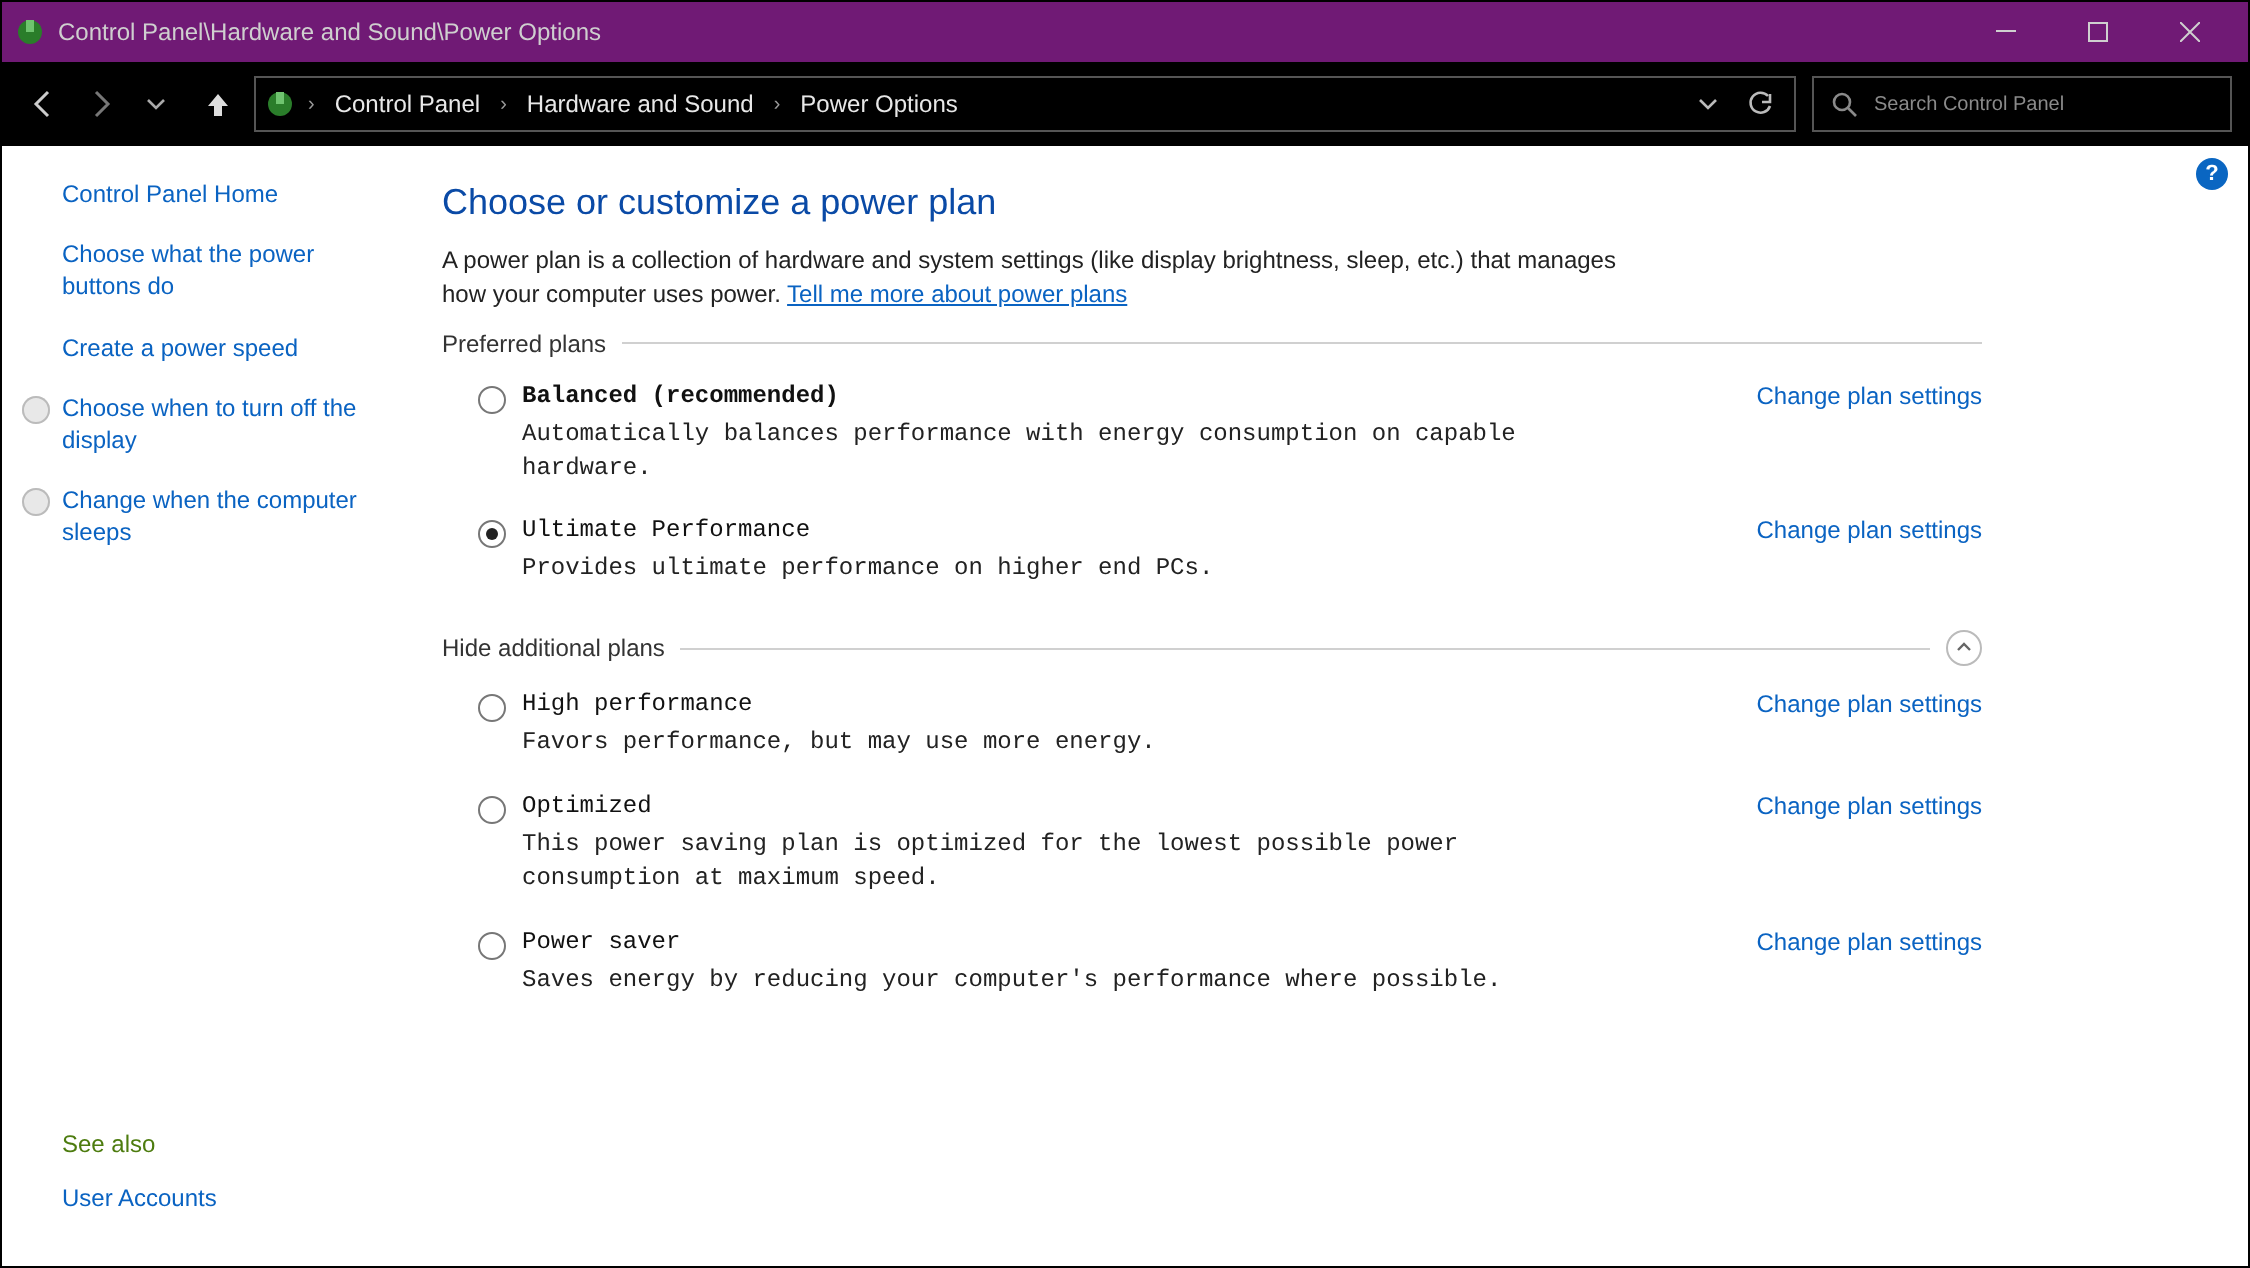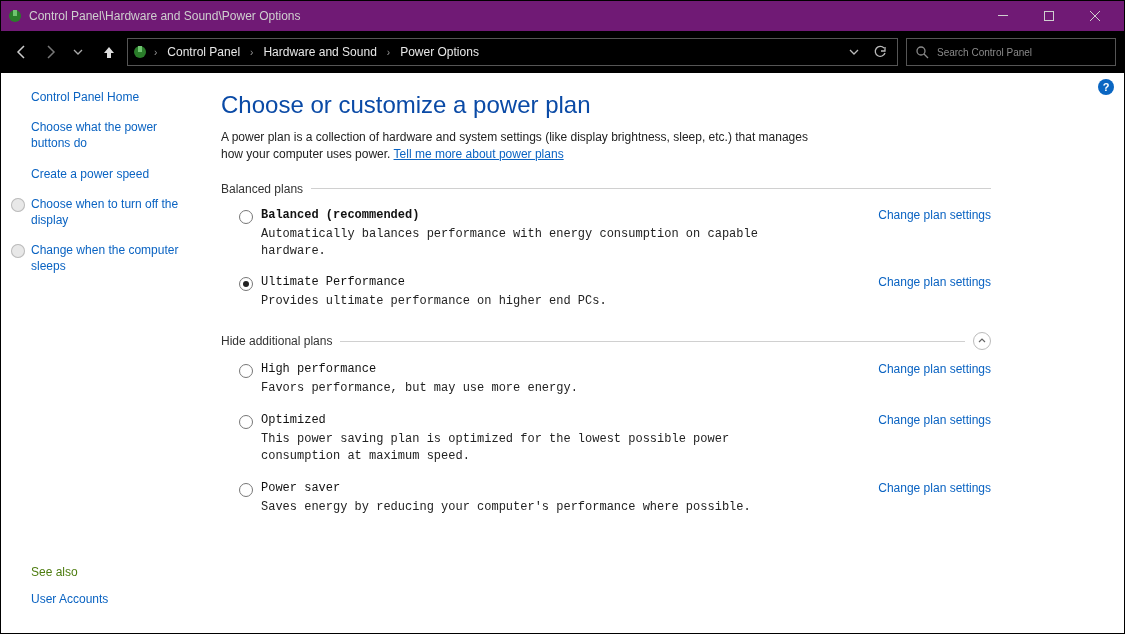--- a/index.html
+++ b/index.html
@@ -30,22 +30,22 @@
   .content { display: flex; height: calc(100% - 72px); background:#fff; position:relative;}
   .help-badge { position:absolute; top:6px; right:10px; width:16px; height:16px; border-radius:50%; background:#0a66c2; color:#fff; font-size:11px; font-weight:bold; display:flex; align-items:center; justify-content:center;}
   .sidebar { width: 210px; padding: 16px 12px 12px 30px; display:flex; flex-direction:column; }
   .sidebar a { color: #0a63c2; text-decoration: none; display: block; margin-bottom: 14px; line-height: 1.35; position:relative;}
   .sidebar a.withicon::before { content:""; position:absolute; left:-20px; top:2px; width:14px; height:14px; border-radius:50%; background:#e8e8e8; box-shadow: inset 0 0 0 1px #bbb;}
   .sidebar .spacer { flex:1; }
   .sidebar .seealso-hd { color:#4d7c0f; margin-bottom:12px;}
   
   
   .main { flex: 1; padding: 18px 40px 20px 10px; max-width: 820px;}
-  h1 { color: #0a4aa6; font-weight: 400; font-size: 24px; margin-bottom: 10px; }
-  .desc { color: #222; line-height: 1.45; margin-bottom: 18px; max-width: 590px;}
+  h1 { color: #0a4aa6; font-weight: 400; font-size: 18px; margin-bottom: 10px; }
+  .desc { color: #222; line-height: 1.45; margin-bottom: 8px; max-width: 590px;}
   .desc a { color: #0a63c2; text-decoration: underline; }
 
   .section-hd { display:flex; align-items:center; color:#333; margin: 8px 0 10px 0; }
   .section-hd .label { padding-right:8px; white-space:nowrap;}
   .section-hd .rule { flex:1; height:1px; background:#d0d0d0;}
   .section-hd .expander { width:18px; height:18px; border:1px solid #bbb; border-radius:50%; display:flex; align-items:center; justify-content:center; margin-left:8px; color:#666; font-size:9px;}
 
   .plan { display:flex; padding: 2px 0 14px 18px; }
   .plan .radio { width:14px; height:14px; border:1px solid #777; border-radius:50%; margin-top:2px; margin-right:8px; position:relative; flex-shrink:0;}
   .plan .radio.sel::after { content:""; position:absolute; inset:3px; border-radius:50%; background:#222;}
@@ -164,21 +164,21 @@
     <a href="#">User Accounts</a>
   </div>
 
   <div class="main">
     <h1>Choose or customize a power plan</h1>
     <p class="desc">
       <span>A power plan is a collection of hardware and system settings (like display brightness, sleep, etc.) that manages how your computer uses power. </span><a href="#">Tell me more about power plans</a>
     </p>
 
     <div class="section-hd">
-      <span class="label">Balanced plans</span>
+      <span class="label">Preferred plans</span>
       <span class="rule"></span>
     </div>
 
     <div class="plan">
       <span class="radio"></span>
       <div class="body">
         <div class="name bold">Balanced (recommended)</div>
         <div class="sub">Automatically balances performance with energy consumption on capable hardware.</div>
       </div>
       <a href="#" class="change">Change plan settings</a>

